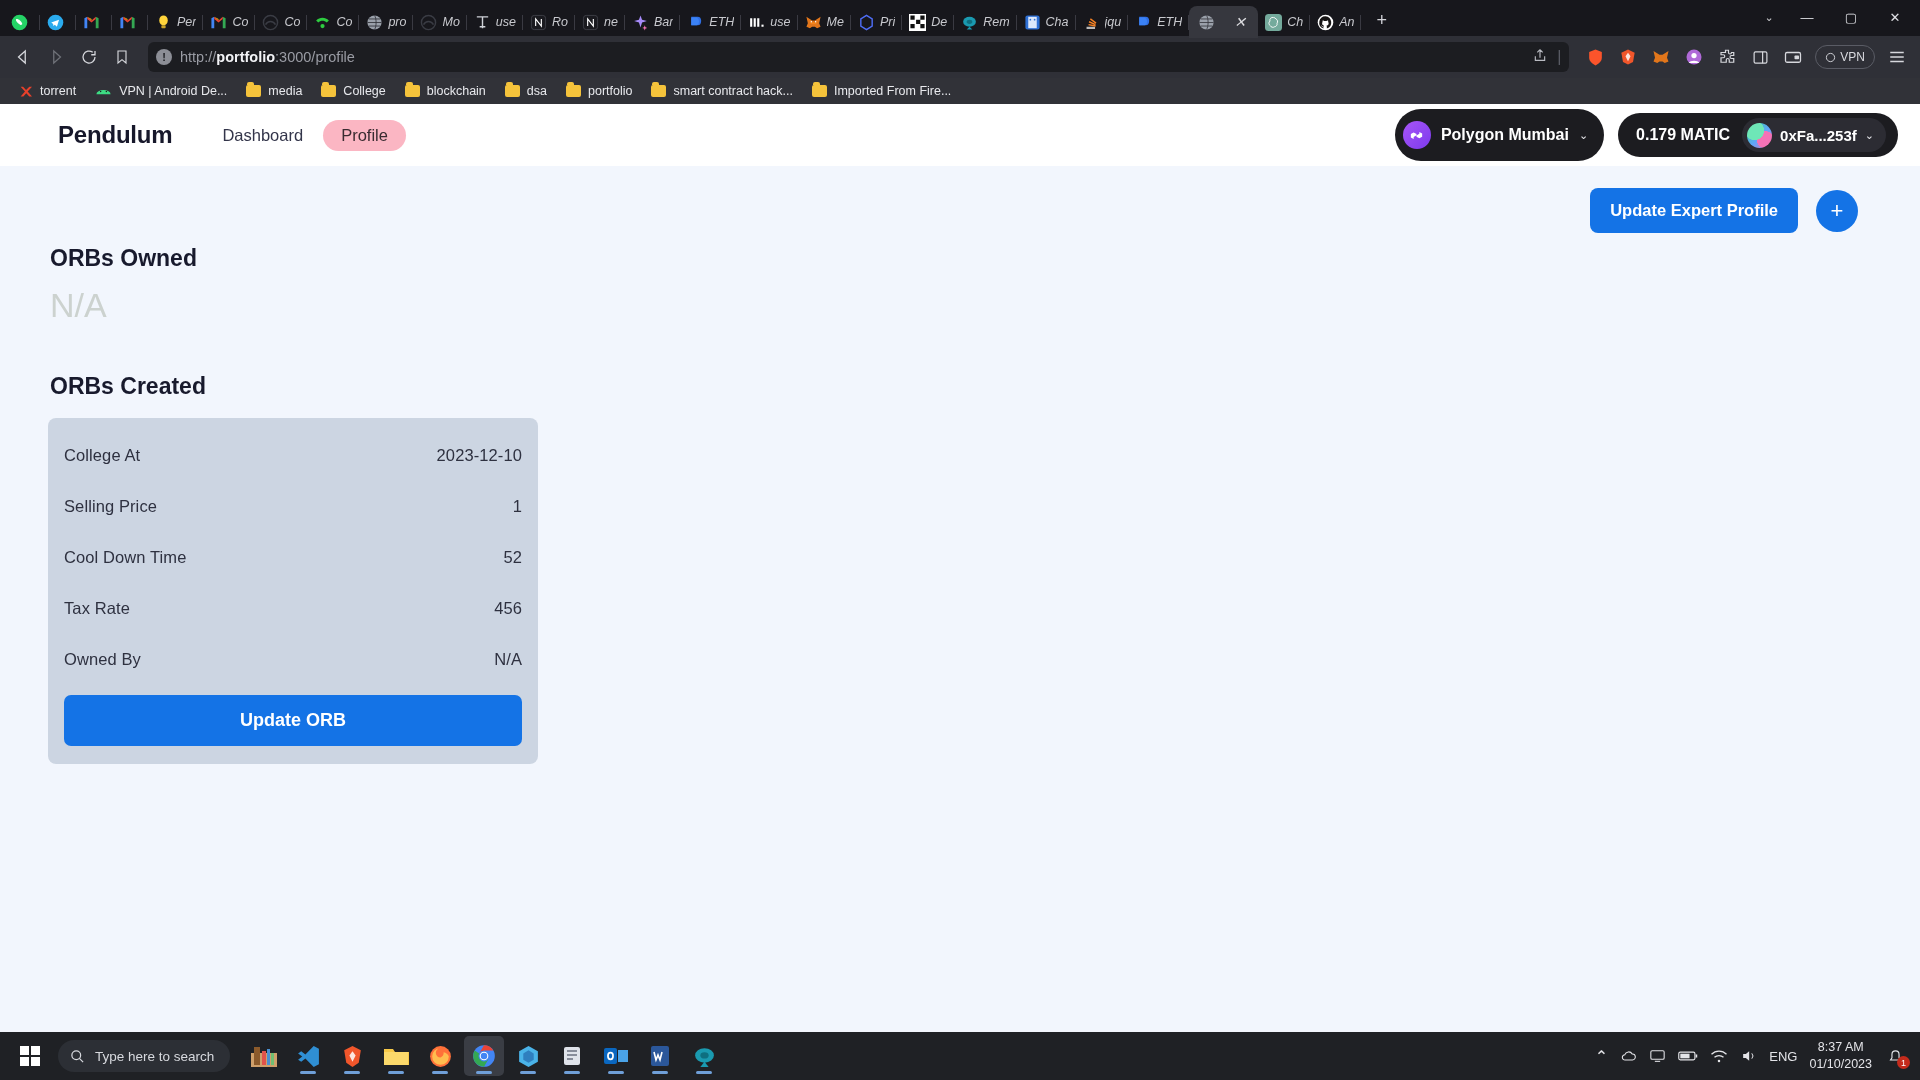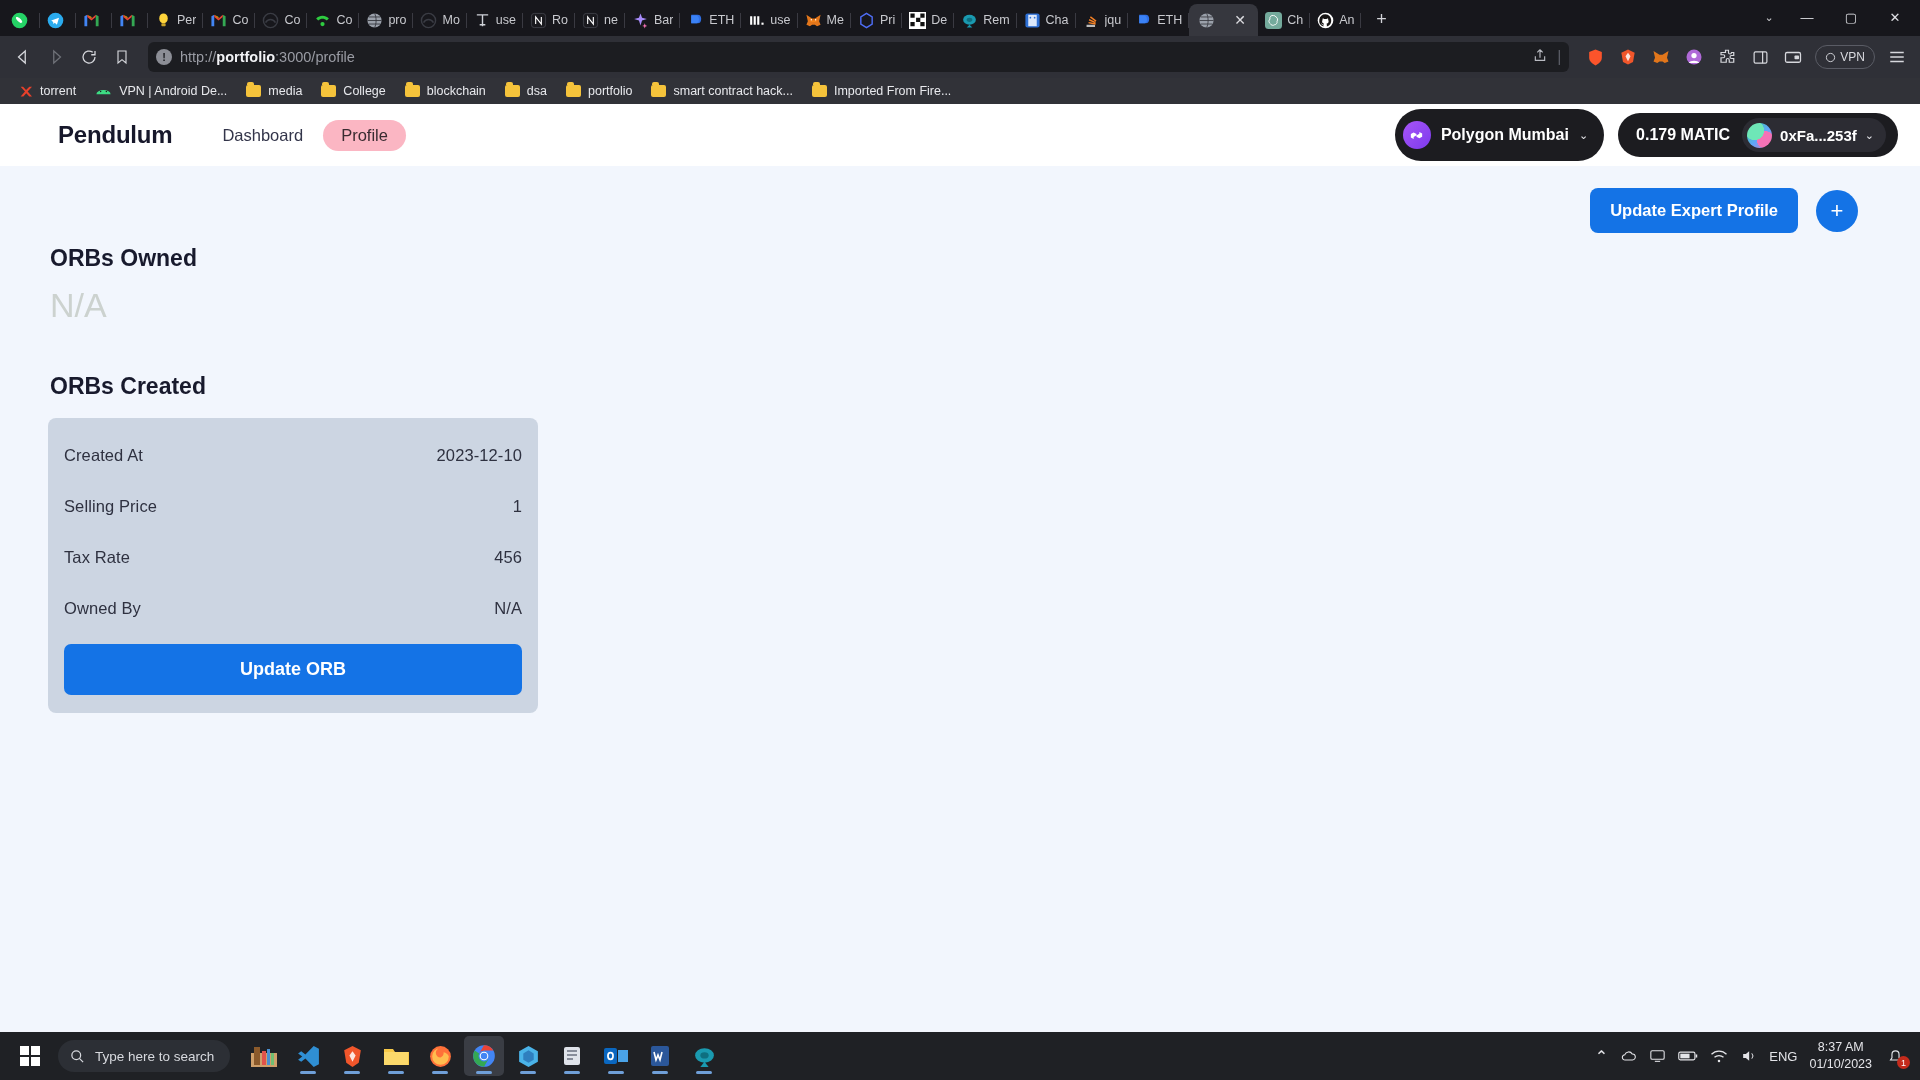--- a/index.html
+++ b/index.html
@@ -12,21 +12,21 @@
     -webkit-font-smoothing:antialiased;
   }
 
   
   .browser { width:1920px; height:1032px; display:flex; flex-direction:column; }
 
   .tabstrip {
     height:36px; background:#17171c; display:flex; align-items:flex-end;
     padding:0 4px 0 4px; position:relative;
   }
-  .tabstrip-inner { display:flex; align-items:flex-end; flex:1; min-width:0; height:28px; }
+  .tabstrip-inner { display:flex; align-items:center; flex:1; min-width:0; height:28px;font-style:italic; }
   .tab {
     height:32px; display:flex; align-items:center; gap:5px;
     padding:0 7px; color:#c8c9ce; font-size:12.5px;
     border-radius:6px 6px 0 0; position:relative; flex:0 0 auto;
     max-width:66px; overflow:hidden; white-space:nowrap;
   }
   .tab .tablabel { overflow:hidden; text-overflow:clip; }
   .tab::after {
     content:""; position:absolute; right:0; top:9px; height:15px; width:1px;
     background:#3a3a42;
@@ -615,26 +615,30 @@
         <button class="fab">+</button>
       </div>
 
       <div class="section-title">ORBs Owned</div>
       <div class="na-big">N/A</div>
 
       <div class="section-title second">ORBs Created</div>
 
       <div class="orb-card">
         <div class="orb-row">
-          <span>Created At</span>
+          <span>College At</span>
           <span class="val">2023-12-10</span>
         </div>
         <div class="orb-row">
           <span>Selling Price</span>
           <span class="val">1</span>
+        </div>
+        <div class="orb-row">
+          <span>Cool Down Time</span>
+          <span class="val">52</span>
         </div>
         <div class="orb-row">
           <span>Tax Rate</span>
           <span class="val">456</span>
         </div>
         <div class="orb-row">
           <span>Owned By</span>
           <span class="val">N/A</span>
         </div>
         <button class="btn-update">Update ORB</button>

